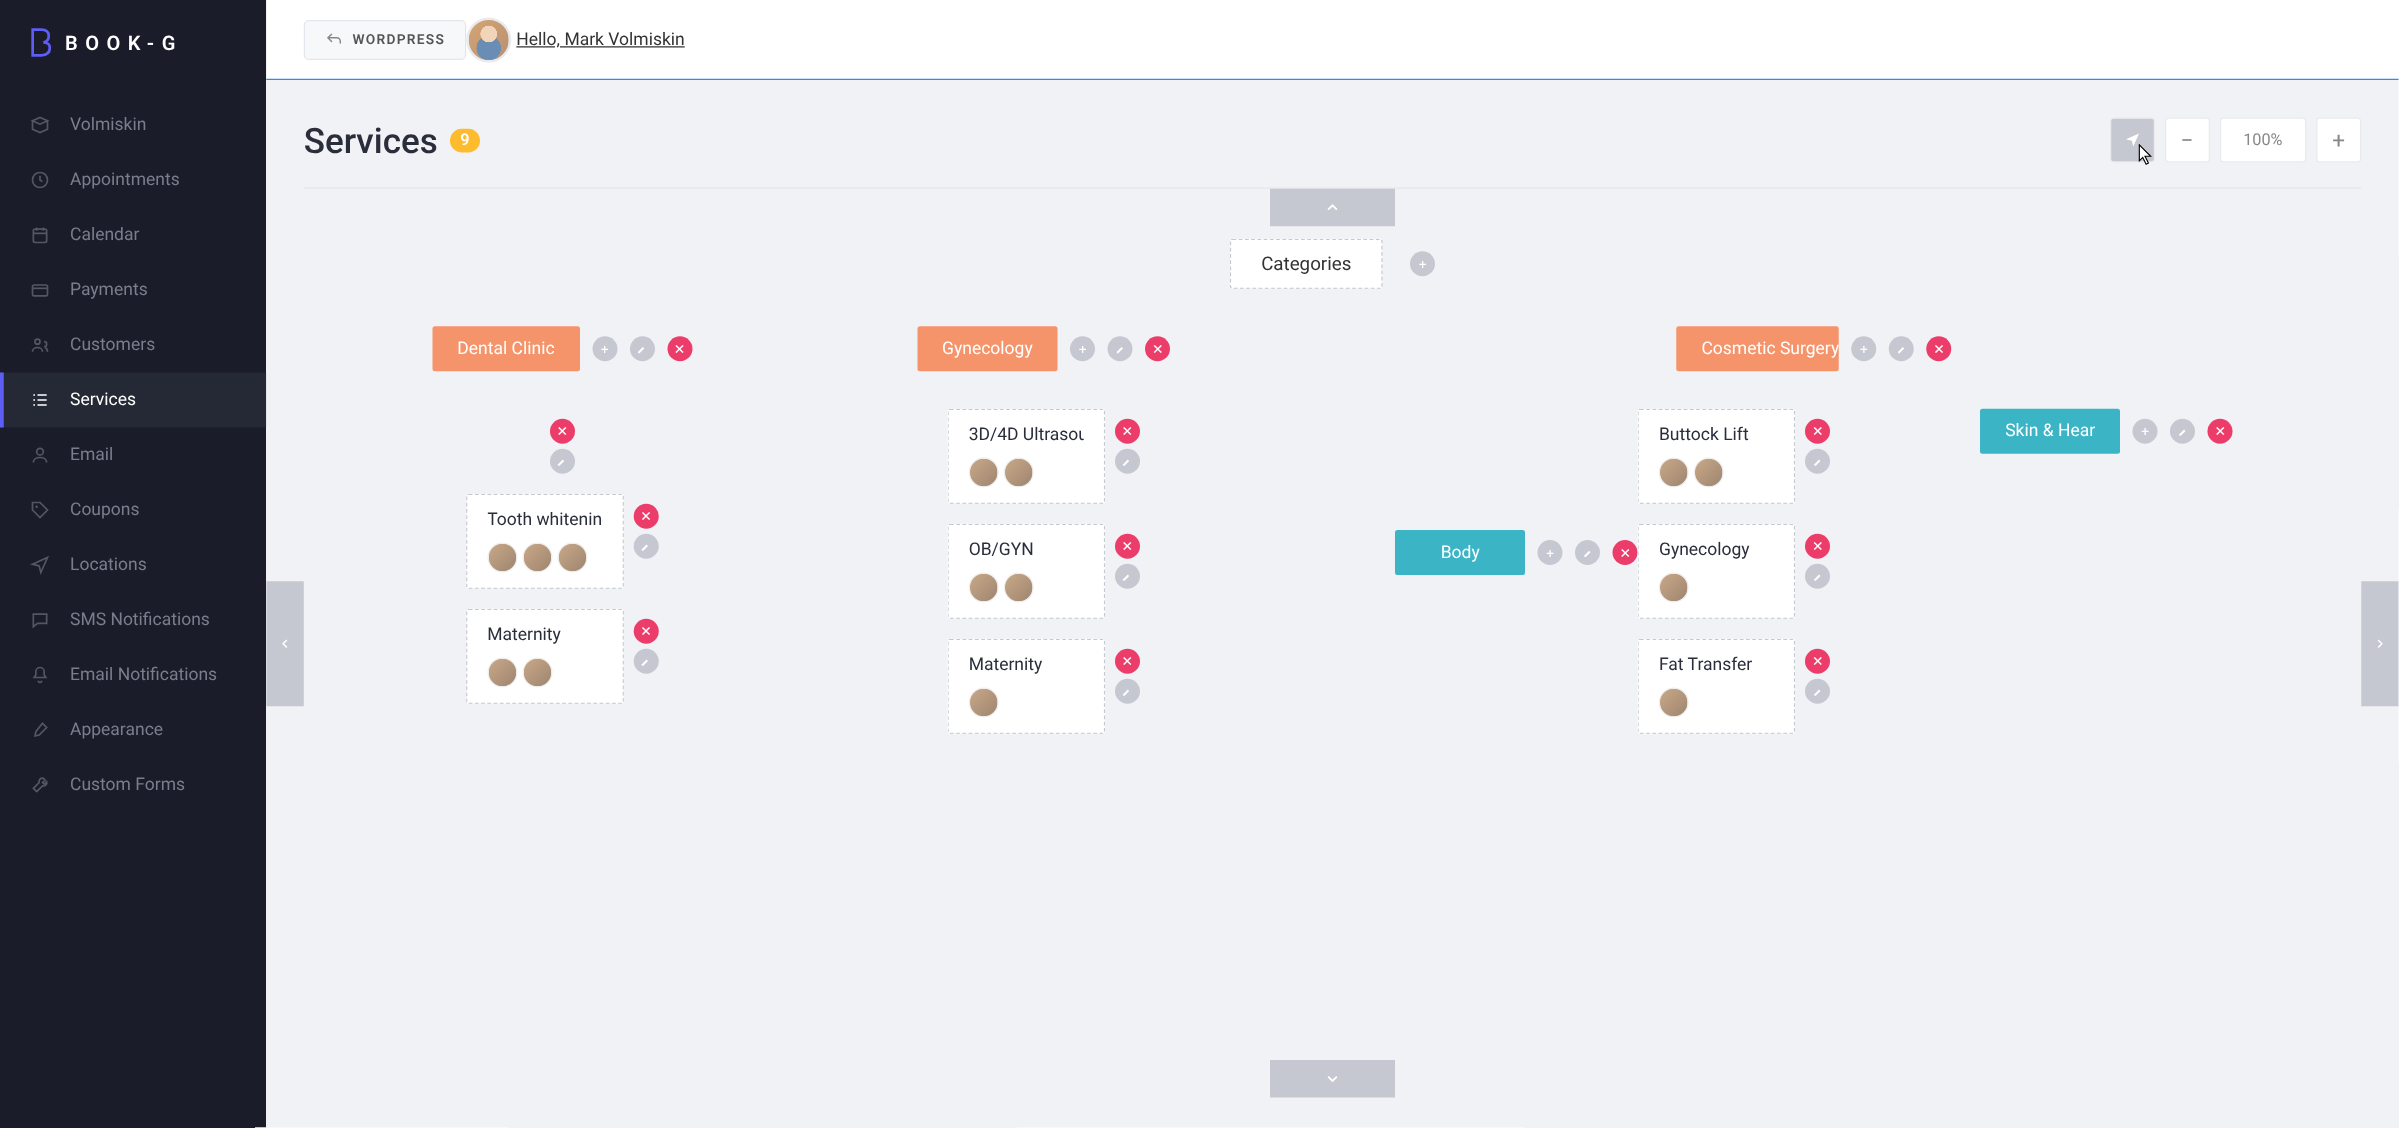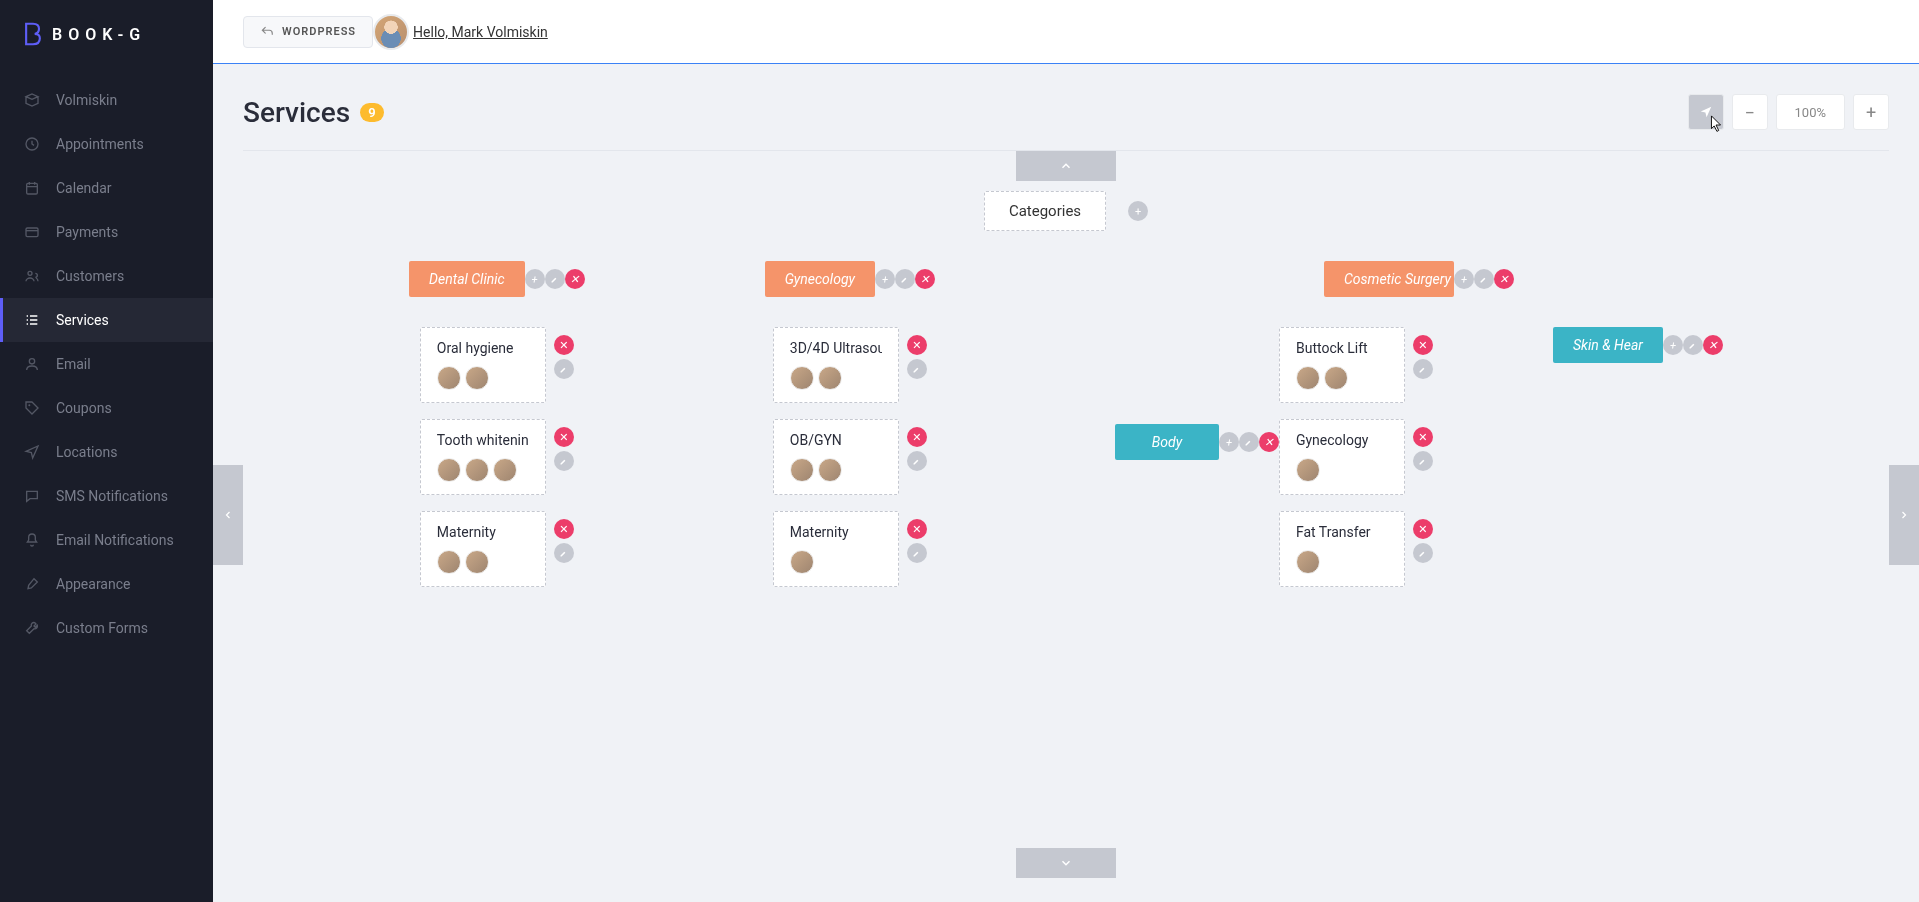--- a/index.html
+++ b/index.html
@@ -47,21 +47,21 @@
 .tree { position: relative; padding-top: 40px; display: flex; flex-direction: column; align-items: center;}
 .root-node { background: #fff; border: 1px dashed #c5c8d0; padding: 10px 24px; font-size: 15px; border-radius: 2px; display:flex; align-items:center; gap:12px; margin-bottom:0;}
 .root-wrap { display:flex; align-items:center; gap:22px;}
 .mini-btn { width: 20px; height: 20px; border-radius: 50%; display: inline-flex; align-items: center; justify-content: center; font-size: 11px; cursor: pointer; color:#fff; flex-shrink:0;}
 .mini-add { background: #c5c8d0; }
 .mini-edit { background: #c5c8d0; }
 .mini-del { background: #ec3d6a; }
 
 .branches { display: flex; align-items: flex-start; justify-content: center; gap: 180px; margin-top: 30px; position: relative; width:100%;}
 .branch { display: flex; flex-direction: column; align-items: center; position:relative;}
-.cat-node { display:flex; align-items:center; gap:0; margin-bottom: 30px; font-style: italic;}
+.cat-node { display:flex; align-items:center; gap:10px; margin-bottom: 30px;}
 .cat-box { padding: 10px 20px; color: #fff; font-size: 14px; border-radius: 2px; min-width: 104px; text-align:center; white-space:nowrap; max-width:130px; overflow:hidden;}
 .orange { background: #f5946a; }
 .teal { background: #3bb4c6; }
 
 .svc-list { display: flex; flex-direction: column; gap: 16px; align-items:center;}
 .svc-item { display:flex; align-items:flex-start; gap:8px;}
 .svc-card { background: #fff; border: 1px dashed #c5c8d0; padding: 12px 16px; border-radius: 2px; width: 126px; }
 .svc-name { font-size: 14px; color: #2a2d3a; margin-bottom: 10px; white-space: nowrap; overflow: hidden; }
 .staff-row { display: flex; gap: 4px; }
 .staff-av { width: 24px; height: 24px; border-radius: 50%; background: linear-gradient(135deg,#c9a888,#9e8570); border: 1px solid #eee;}
@@ -243,27 +243,20 @@
     <span class="mini-btn mini-add">+</span>
                   <span class="mini-btn mini-edit">
                     <svg width="9" height="9" viewBox="0 0 24 24">
                       <path d="M4 17l10-10 3 3-10 10H4v-3z" fill="#fff"></path>
                     </svg>
                   </span>
                   <span class="mini-btn mini-del">✕</span>
   </div>
                 <div class="svc-list">
                   <div class="svc-item">
-    <div class="svc-card">
-      <div class="svc-name">Oral hygiene</div>
-      <div class="staff-row">
-                        <div class="staff-av"></div>
-                        <div class="staff-av"></div>
-                      </div>
-    </div>
     <div class="svc-actions">
       <span class="mini-btn mini-del">✕</span>
       <span class="mini-btn mini-edit">
                         <svg width="9" height="9" viewBox="0 0 24 24">
                           <path d="M4 17l10-10 3 3-10 10H4v-3z" fill="#fff"></path>
                         </svg>
                       </span>
     </div>
   </div>
                   <div class="svc-item">

